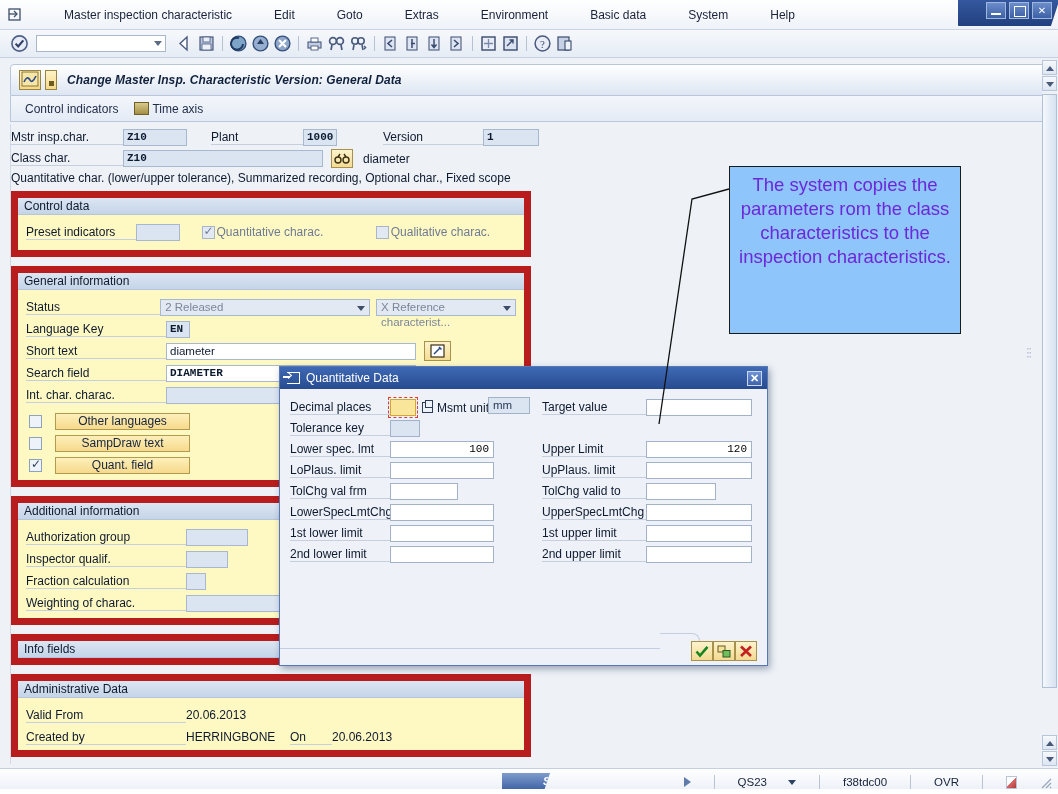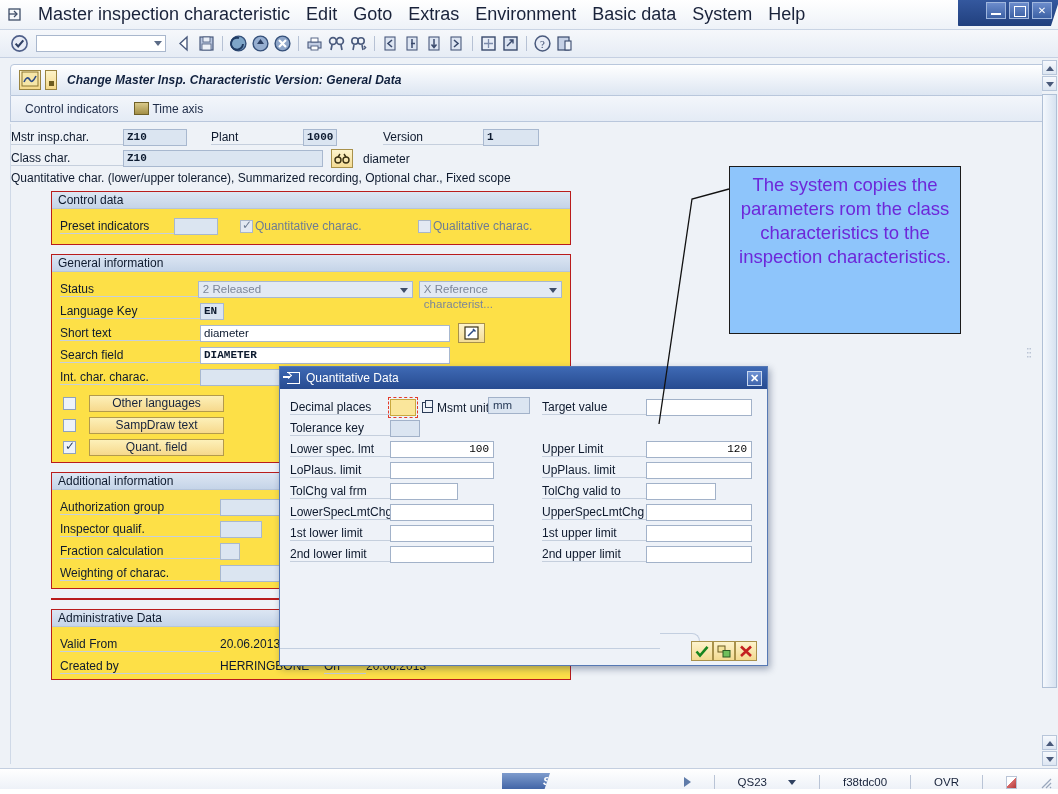--- a/index.html
+++ b/index.html
@@ -56,21 +56,21 @@
     position:absolute; top:0; left:0; right:0; height:30px;
     background:linear-gradient(#ffffff,#eef2f8);
     border-bottom:1px solid #c9d4e4;
     display:flex; align-items:center; padding-left:8px;
     white-space:nowrap;
   }
   .menu-sysicon{
     width:16px;height:14px; margin-right:6px; position:relative; flex:0 0 auto;
   }
   .menu-item{
-    padding:2px 8px; font-size:18px; color:#19223a; cursor:default;
+    padding:2px 8px; font-size:12px; color:#19223a; cursor:default;margin-left:26px;
   }
 
   
   .toolbar{
     position:absolute; top:30px; left:0; right:0; height:28px;
     background:linear-gradient(#f6f8fb,#e6ecf5);
     border-bottom:1px solid #c5d0e2;
     display:flex; align-items:center; padding-left:10px; gap:3px;
   }
   .cmdbox{
@@ -139,21 +139,21 @@
   .lbl{ font-size:12px;color:#0e1a2e; }
   .inp{
     background:#dbe5f1; border:1px solid #a8b8cf; height:17px;
     font-family:"Liberation Sans",sans-serif; font-size:11.5px;
     padding:0 3px; line-height:15px; color:#0d1b30;
   }
   .inp.mono{ font-family:"Liberation Mono",monospace; font-size:11px; font-weight:bold;}
   .inp.white{ background:#ffffff; }
 
   .section{
-    border:1px solid #b91c1c; background:#fde047; margin-bottom:9px;margin-left:40px;
+    border:7px solid #b91c1c; background:#fef9c3; margin-bottom:9px;
   }
   .section-hd{
     background:linear-gradient(#dce6f3,#c5d4e8);
     border-bottom:1px solid #b6c5da;
     height:17px; line-height:16px; padding-left:6px;
     font-size:12px; color:#0e1a2e;
   }
   .section-body{ padding:6px 8px 7px 8px; }
 
   .fieldrow{ display:flex; align-items:center; height:22px; }
@@ -621,20 +621,21 @@
             <div class="inp" style="width:20px;"></div>
           </div>
           <div class="fieldrow">
             <div class="lbl underline" style="width:160px;">Weighting of charac.</div>
             <div class="inp" style="width:160px;"></div>
           </div>
         </div>
       </div>
 
       <div class="section" style="width:520px;">
+        <div class="section-hd">Info fields</div>
       </div>
 
       <div class="section" style="width:520px;">
         <div class="section-hd">Administrative Data</div>
         <div class="section-body" style="padding-bottom:2px;">
           <div class="fieldrow">
             <div class="lbl underline" style="width:160px;">Valid From</div>
             <div class="lbl" style="width:110px;">20.06.2013</div>
           </div>
           <div class="fieldrow">

